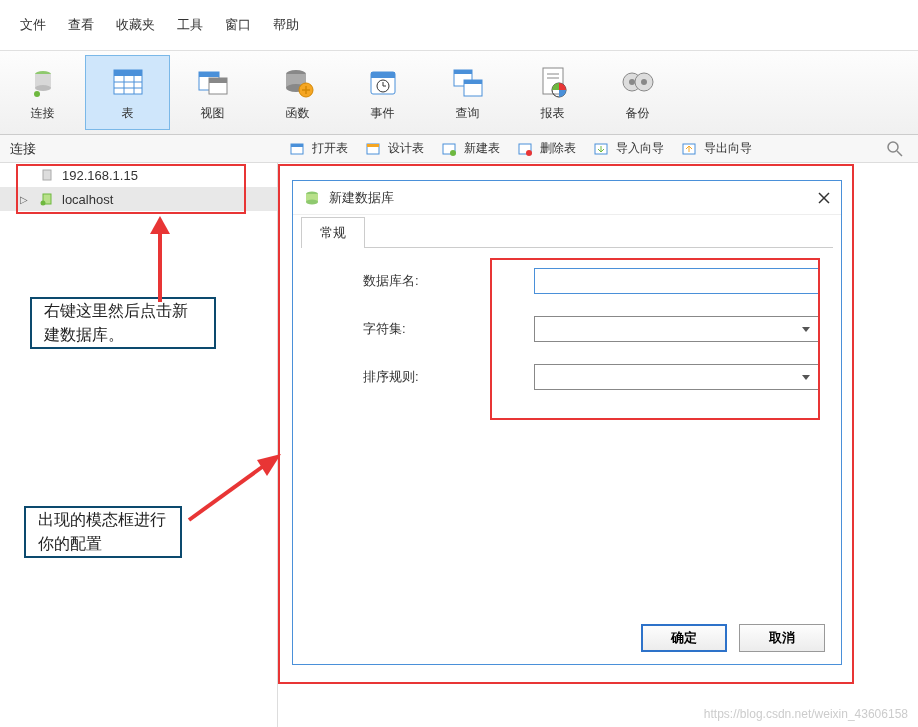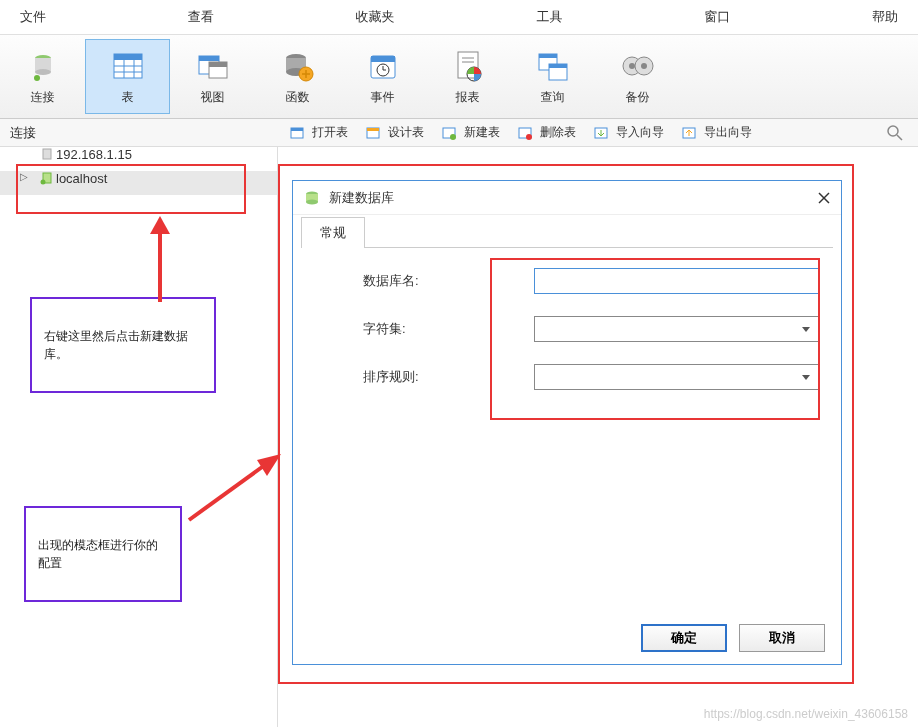--- a/index.html
+++ b/index.html
@@ -1,42 +1,42 @@
 <!DOCTYPE html>
 <html><head>
 <meta charset="utf-8">
 <style>
 * { margin: 0; padding: 0; box-sizing: border-box; font-family: "Microsoft YaHei", Arial, sans-serif; }
 body { width: 918px; height: 727px; background: #fff; position: relative; overflow: hidden; font-size: 13px; color: #333; }
 
-.menubar { display: flex; gap: 48px; padding: 8px 20px; background: #fff; border-bottom: 1px solid #e0e0e0; justify-content: space-between; }
+.menubar { display: flex; gap: 22px; padding: 16px 20px; background: #fff; border-bottom: 1px solid #e0e0e0; }
 .menubar span { cursor: default; }
 
 .toolbar { display: flex; background: linear-gradient(#fdfdfd, #f0f0f0); border-bottom: 1px solid #ccc; padding: 4px 0; }
 .tool-btn { display: flex; flex-direction: column; align-items: center; justify-content: center; width: 85px; height: 75px; cursor: pointer; }
 .tool-btn.active { background: #cfe6fb; border: 1px solid #7ab8e8; }
 .tool-icon { width: 36px; height: 36px; margin-bottom: 5px; }
 .tool-label { font-size: 12px; }
 
 .sub-toolbar { display: flex; align-items: center; background: #f7f7f7; border-bottom: 1px solid #ddd; height: 28px; padding: 0 10px; position: relative; }
 .sub-left { font-size: 13px; color: #333; }
 .sub-actions { position: absolute; left: 290px; display: flex; gap: 18px; align-items: center; }
 .sub-action { display: flex; align-items: center; gap: 8px; font-size: 12px; color: #333; }
 .sub-icon { width: 14px; height: 14px; }
 .search-icon { position: absolute; right: 14px; width: 18px; height: 18px; }
 
 .main-area { display: flex; height: 590px; }
 .sidebar { width: 278px; border-right: 1px solid #ddd; background: #fff; position: relative; }
-.tree-item { display: flex; align-items: flex-start; height: 24px; padding-left: 40px; gap: 2px; font-size: 13px; }
+.tree-item { display: flex; align-items: center; height: 24px; padding-left: 40px; gap: 8px; font-size: 13px; }
 .tree-item.selected { background: #e8e8e8; }
 .tree-expand { position: absolute; left: 20px; font-size: 10px; color: #666; }
 .tree-icon { width: 14px; height: 14px; }
 
 .red-box { position: absolute; border: 2px solid #e83535; pointer-events: none; }
-.annotation { position: absolute; border: 2px solid #6d28d9; background: #fff; padding: 28px 12px; font-size: 12px; color: #222; line-height: 1.5; }
+.annotation { position: absolute; border: 2px solid #0c4a6e; background: #fff; padding: 0 12px; font-size: 16px; color: #222; line-height: 1.5; }
 .arrow { position: absolute; pointer-events: none; }
 
 .content { flex: 1; position: relative; background: #fff; }
 
 .dialog { position: absolute; left: 292px; top: 180px; width: 550px; height: 485px; background: #fff; border: 1px solid #4a90d9; }
 .dialog-title { display: flex; align-items: center; height: 34px; padding: 0 10px; border-bottom: 1px solid #eee; }
 .dialog-title-icon { width: 18px; height: 18px; margin-right: 8px; }
 .dialog-title-text { flex: 1; font-size: 13px; }
 .dialog-close { width: 14px; height: 14px; cursor: pointer; }
 
@@ -114,38 +114,38 @@
         <rect x="6" y="8" width="24" height="22" rx="2" fill="#fff" stroke="#4a90d9"></rect>
         <rect x="6" y="8" width="24" height="6" fill="#4a90d9"></rect>
         <circle cx="18" cy="22" r="6" fill="#fff" stroke="#333"></circle>
         <line x1="18" y1="22" x2="18" y2="18" stroke="#333"></line>
         <line x1="18" y1="22" x2="21" y2="22" stroke="#333"></line>
       </svg>
     <span class="tool-label">事件</span>
   </div>
   <div class="tool-btn">
     <svg class="tool-icon" viewBox="0 0 36 36">
+        <rect x="4" y="6" width="18" height="16" fill="#fff" stroke="#4a90d9"></rect>
+        <rect x="4" y="6" width="18" height="4" fill="#4a90d9"></rect>
+        <rect x="14" y="16" width="18" height="16" fill="#fff" stroke="#4a90d9"></rect>
+        <rect x="14" y="16" width="18" height="4" fill="#4a90d9"></rect>
+      </svg>
+    <span class="tool-label">查询</span>
+  </div>
+  <div class="tool-btn">
+    <svg class="tool-icon" viewBox="0 0 36 36">
         <rect x="8" y="4" width="20" height="26" fill="#fff" stroke="#888"></rect>
         <line x1="12" y1="10" x2="24" y2="10" stroke="#888"></line>
         <line x1="12" y1="14" x2="24" y2="14" stroke="#888"></line>
         <circle cx="24" cy="26" r="7" fill="none" stroke="#333"></circle>
         <path d="M24 19 A7 7 0 0 1 31 26 L24 26 Z" fill="#e83535"></path>
         <path d="M24 26 L31 26 A7 7 0 0 1 24 33 Z" fill="#4a90d9"></path>
         <path d="M24 19 A7 7 0 0 0 17 26 L24 26 Z" fill="#6eb83f"></path>
       </svg>
     <span class="tool-label">报表</span>
-  </div>
-  <div class="tool-btn">
-    <svg class="tool-icon" viewBox="0 0 36 36">
-        <rect x="4" y="6" width="18" height="16" fill="#fff" stroke="#4a90d9"></rect>
-        <rect x="4" y="6" width="18" height="4" fill="#4a90d9"></rect>
-        <rect x="14" y="16" width="18" height="16" fill="#fff" stroke="#4a90d9"></rect>
-        <rect x="14" y="16" width="18" height="4" fill="#4a90d9"></rect>
-      </svg>
-    <span class="tool-label">查询</span>
   </div>
   <div class="tool-btn">
     <svg class="tool-icon" viewBox="0 0 36 36">
         <circle cx="12" cy="18" r="9" fill="#ddd" stroke="#888"></circle>
         <circle cx="12" cy="18" r="3" fill="#888"></circle>
         <circle cx="24" cy="18" r="9" fill="#ddd" stroke="#888"></circle>
         <circle cx="24" cy="18" r="3" fill="#888"></circle>
       </svg>
     <span class="tool-label">备份</span>
   </div>

